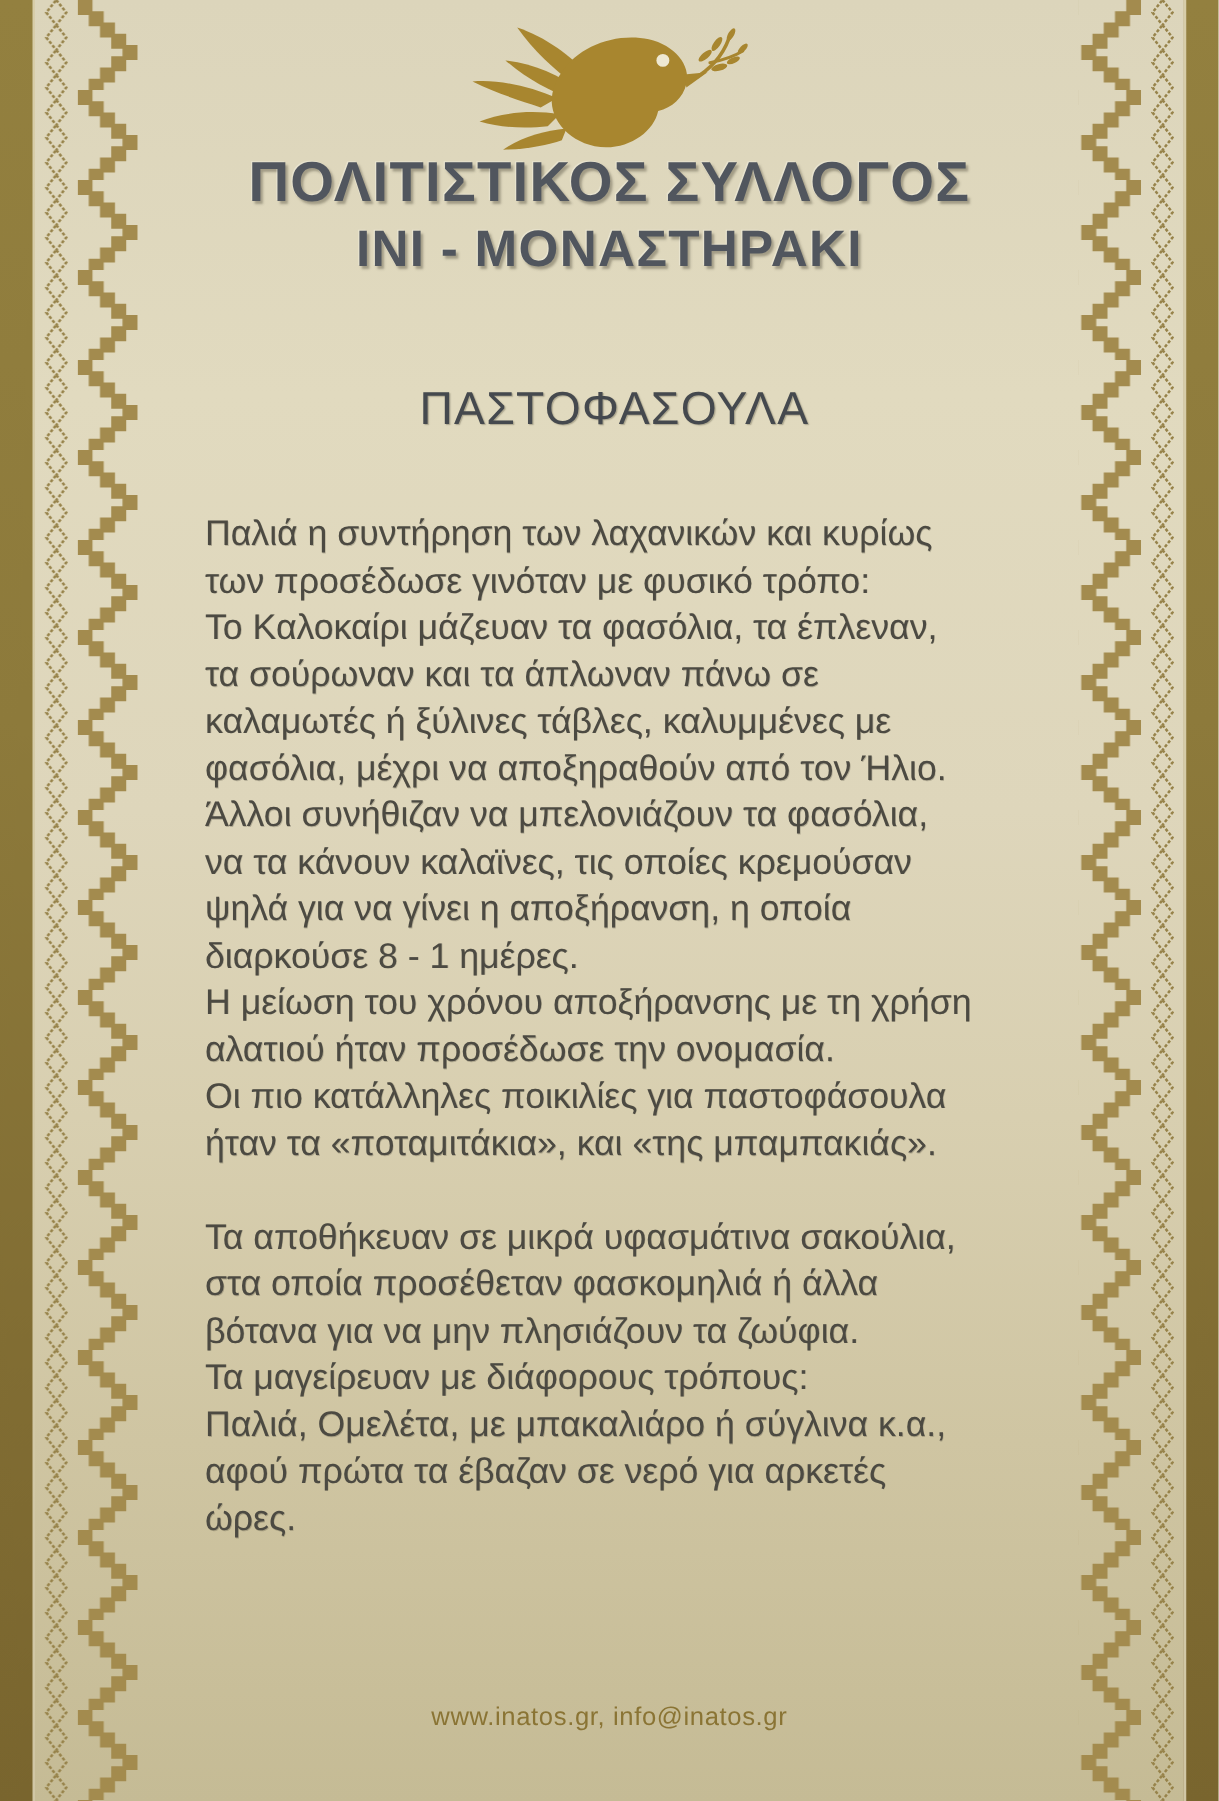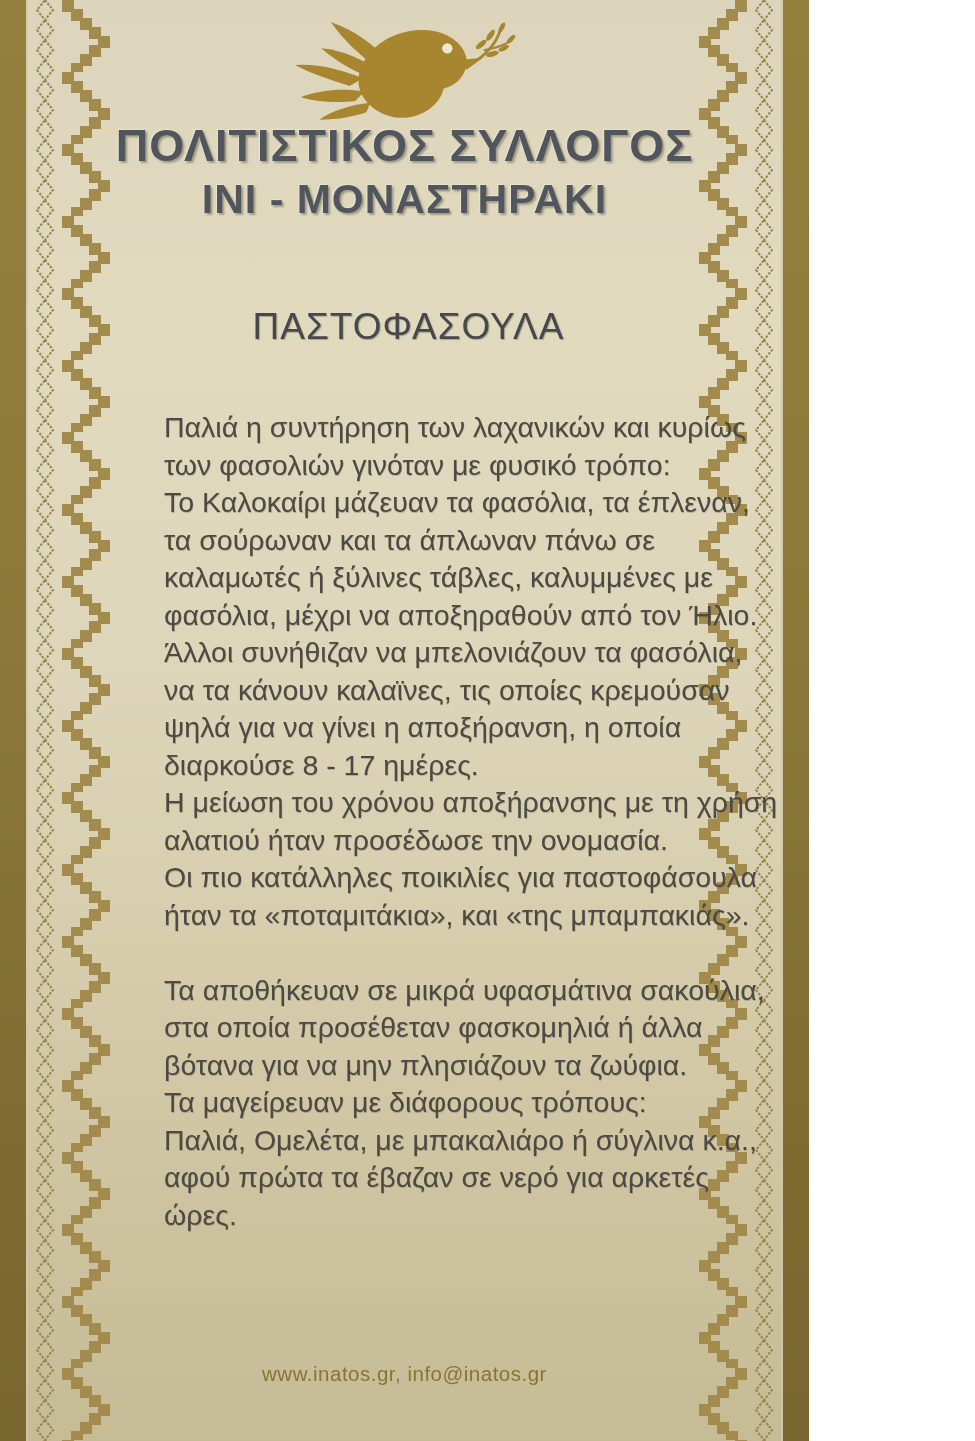--- a/index.html
+++ b/index.html
@@ -1,19 +1,19 @@
 <!DOCTYPE html>
 <html><head>
 <meta charset="utf-8">
 <style>
   html,body { margin:0; padding:0; }
   body { width:975px; height:1441px; overflow:hidden; font-family:"Liberation Sans","DejaVu Sans",sans-serif; }
 
   .poster {
-    position:relative; width:809px; height:1441px; overflow:hidden;
+    position:relative; width:975px; height:1441px; overflow:hidden;
     background:linear-gradient(180deg,#dcd5bb 0%,#e1dabf 22%,#ded6bb 45%,#d8cfb0 62%,#cfc5a2 80%,#c5bb95 100%);
   }
 
   
   .strip {
     position:absolute; top:0; width:26px; height:1441px;
     background:linear-gradient(180deg,#93803f 0%,#8d7a3b 40%,#816d33 75%,#79652e 100%);
   }
   .strip.left  { left:0;  border-right:2px solid rgba(238,231,205,0.75); }
   .strip.right { right:0; border-left:2px solid rgba(238,231,205,0.75); }
@@ -149,29 +149,29 @@
     </svg>
 
     <h1 class="title1">ΠΟΛΙΤΙΣΤΙΚΟΣ ΣΥΛΛΟΓΟΣ</h1>
     <h1 class="title2">ΙΝΙ - ΜΟΝΑΣΤΗΡΑΚΙ</h1>
 
     <h2 class="subtitle">ΠΑΣΤΟΦΑΣΟΥΛΑ</h2>
 
     <div class="bodytext">
       <div>
         <div>Παλιά η συντήρηση των λαχανικών και κυρίως</div>
-        <div>των φασολιών γινόταν με φυσικό τρόπο:</div>
+        <div>των προσέδωσε γινόταν με φυσικό τρόπο:</div>
         <div>Το Καλοκαίρι μάζευαν τα φασόλια, τα έπλεναν,</div>
         <div>τα σούρωναν και τα άπλωναν πάνω σε</div>
         <div>καλαμωτές ή ξύλινες τάβλες, καλυμμένες με</div>
         <div>φασόλια, μέχρι να αποξηραθούν από τον Ήλιο.</div>
         <div>Άλλοι συνήθιζαν να μπελονιάζουν τα φασόλια,</div>
         <div>να τα κάνουν καλαϊνες, τις οποίες κρεμούσαν</div>
         <div>ψηλά για να γίνει η αποξήρανση, η οποία</div>
-        <div>διαρκούσε 8 - 17 ημέρες.</div>
+        <div>διαρκούσε 8 - 1 ημέρες.</div>
         <div>Η μείωση του χρόνου αποξήρανσης με τη χρήση</div>
         <div>αλατιού ήταν προσέδωσε την ονομασία.</div>
         <div>Οι πιο κατάλληλες ποικιλίες για παστοφάσουλα</div>
         <div>ήταν τα «ποταμιτάκια», και «της μπαμπακιάς».</div>
       </div>
       <div class="para2">
         <div>Τα αποθήκευαν σε μικρά υφασμάτινα σακούλια,</div>
         <div>στα οποία προσέθεταν φασκομηλιά ή άλλα</div>
         <div>βότανα για να μην πλησιάζουν τα ζωύφια.</div>
         <div>Τα μαγείρευαν με διάφορους τρόπους:</div>

